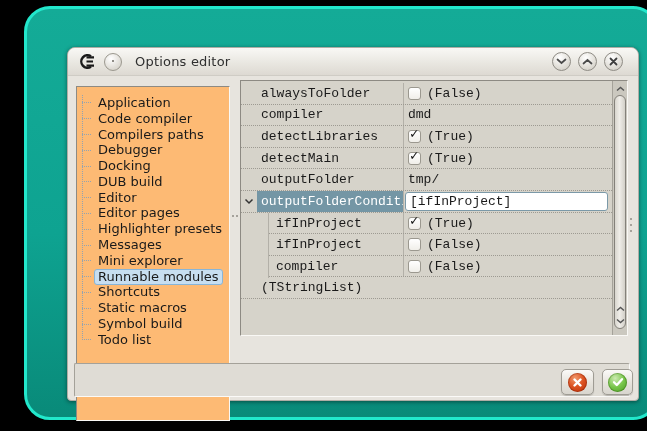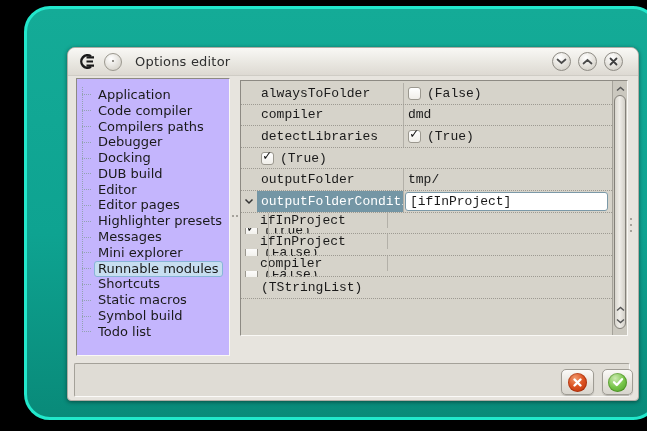--- a/index.html
+++ b/index.html
@@ -39,22 +39,22 @@
   .title-text{color:#2f2f2f;letter-spacing:.2px;}
   .controls{margin-left:auto;display:flex;gap:7px;padding-right:5px;}
   .wbtn{
     width:19px;height:19px;border-radius:50%;
     background:radial-gradient(circle at 40% 28%,#ffffff,#dedbd4 65%,#ccc9c1);
     border:1px solid #8f8c85;box-sizing:border-box;
     display:flex;align-items:center;justify-content:center;cursor:default;
   }
   
   .sidebar{
-    position:absolute;left:8px;top:30px;width:154px;height:278px;box-sizing:border-box;
-    background:#c4b5fd;border:1px solid;border-color:#8d8a83 #f9f8f5 #f9f8f5 #8d8a83;
+    position:absolute;left:8px;top:38px;width:154px;height:335px;box-sizing:border-box;
+    background:#fdba74;border:1px solid;border-color:#8d8a83 #f9f8f5 #f9f8f5 #8d8a83;
   }
   .tree{position:relative;padding-top:8px;height:100%;box-sizing:border-box;}
   .tree-vline{position:absolute;left:5px;top:8px;height:245px;width:0;border-left:1px dotted #93a3b1;}
   .tree-item{height:15.8px;display:flex;align-items:center;padding-left:5px;white-space:nowrap;cursor:default;}
   .dash{width:9px;flex:none;border-top:1px dotted #93a3b1;margin-right:3px;}
   .tree-label{padding:0 3px;line-height:14px;border:1px solid transparent;border-radius:3px;}
   .tree-item.selected .tree-label{
     background:var(--sidebar-selected-bg,#c7def0);
     border-color:var(--sidebar-selected-border,#88b5d8);
   }
@@ -62,21 +62,21 @@
   .splitter{position:absolute;left:162px;top:30px;width:10px;height:278px;cursor:col-resize;}
   .splitter-grip{position:absolute;left:2px;top:137px;width:2px;height:2px;border-radius:50%;background:#8f8c85;box-shadow:4px 0 0 #8f8c85;}
   
   .grid{
     position:absolute;left:172px;top:32px;width:388px;height:256px;box-sizing:border-box;
     background:var(--grid-bg,#d6d3ca);
     border:1px solid;border-color:#8d8a83 #f9f8f5 #f9f8f5 #8d8a83;font-family:Liberation Mono, monospace;
   }
   .rows{position:absolute;left:0;top:0;width:371px;padding-top:2px;}
   .prow{height:21.6px;box-sizing:border-box;display:flex;align-items:stretch;border-bottom:1px dotted #9d9a92;position:relative;}
-  .prow.lvl1{border-bottom:none;flex-direction:column;}
+  .prow.lvl1{border-bottom:none;}
   .prow.lvl1::after{content:"";position:absolute;left:28px;right:0;bottom:0;border-bottom:1px dotted #9d9a92;}
   .gutter{width:16px;flex:none;position:relative;}
   .expander{position:absolute;left:3px;top:7px;line-height:0;}
   .pname{width:147px;flex:none;display:flex;align-items:center;padding-left:4px;box-sizing:border-box;border-right:1px solid #b3b0a8;overflow:hidden;white-space:nowrap;}
   .prow.lvl1 .pname{padding-left:19px;}
   .prow.selected .pname{background:var(--row-selected,#7496a5);color:#fff;}
   .pval{flex:1;display:flex;align-items:center;overflow:hidden;white-space:nowrap;}
   .vtext{margin-left:6px;}
   .vtext.pad{margin-left:4px;}
   .checkbox{
@@ -262,20 +262,23 @@
             </div>
             <div class="pval">
               <span class="checkbox checked">
                 <span class="check">✓</span>
               </span>
               <span class="vtext">(True)</span>
             </div>
           </div>
           <div class="prow lvl0">
             <div class="gutter"></div>
+            <div class="pname">
+              <span>detectMain</span>
+            </div>
             <div class="pval">
               <span class="checkbox checked">
                 <span class="check">✓</span>
               </span>
               <span class="vtext">(True)</span>
             </div>
           </div>
           <div class="prow lvl0">
             <div class="gutter"></div>
             <div class="pname">

